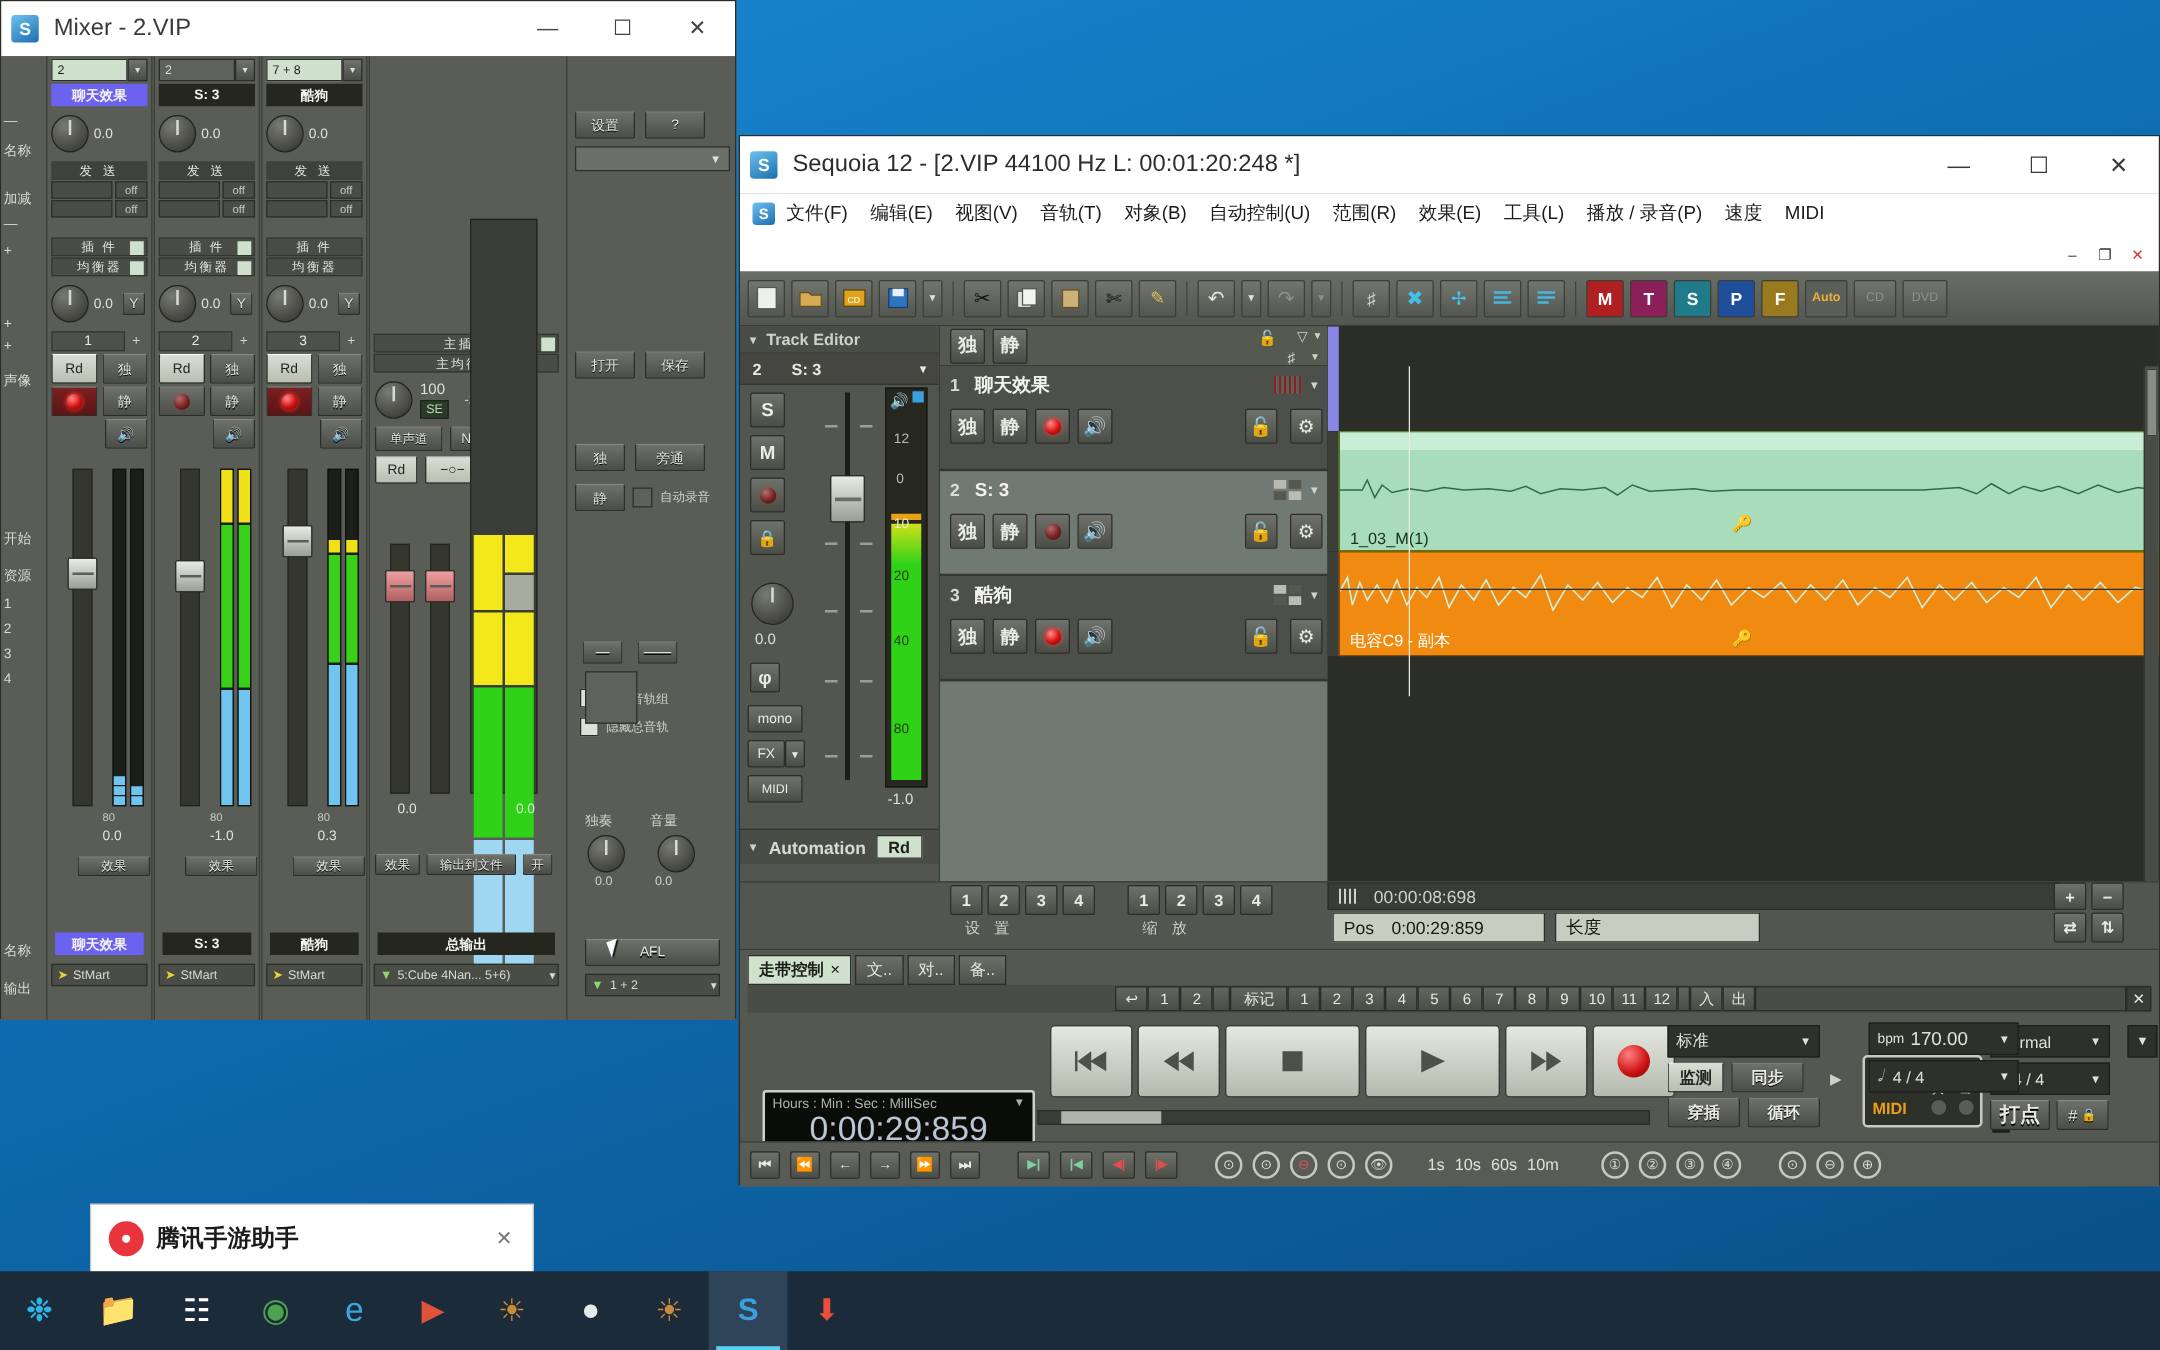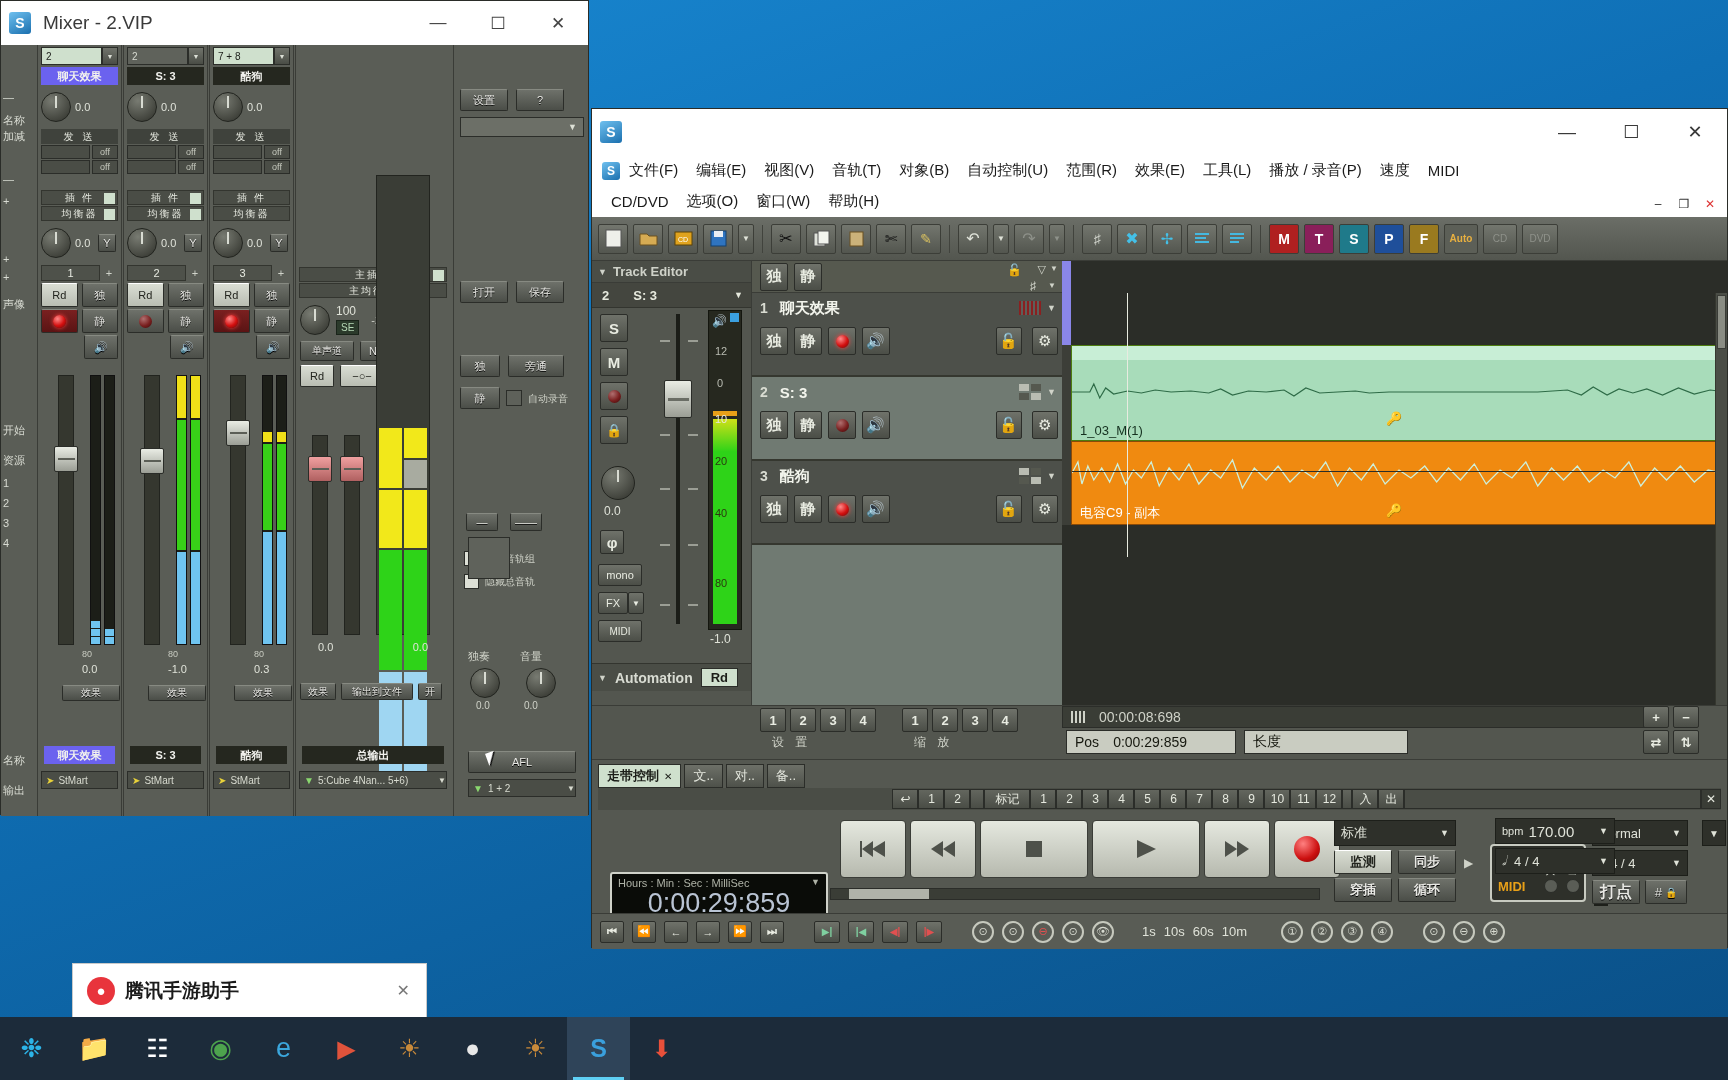--- a/index.html
+++ b/index.html
@@ -199,21 +199,21 @@
       <div>—</div>
       <div>☐</div>
       <div>✕</div>
     </div>
   </div>
   <div class="body">
 
     <div class="mx-labelcol">
       <div style="top:46px">—</div>
       <div style="top:68px">名称</div>
-      <div style="top:84px">加减</div>
+      <div style="top:106px">加减</div>
       <div style="top:128px">—</div>
       <div style="top:150px">+</div>
       <div style="top:208px">+</div>
       <div style="top:226px">+</div>
       <div style="top:252px">声像</div>
       <div style="top:378px">开始</div>
       <div style="top:408px">资源</div>
       <div style="top:432px">1</div>
       <div style="top:452px">2</div>
       <div style="top:472px">3</div>
@@ -560,20 +560,21 @@
         <span>1 + 2</span>
         <span style="margin-left:auto;font-size:8px">▼</span>
       </div>
     </div>
   </div>
 </div>
 
 <div id="seq" class="abs">
   <div class="titlebar">
     <div class="mx-logo">S</div>
+    <div class="title">Sequoia 12 - [2.VIP   44100 Hz L: 00:01:20:248 *]</div>
     <div class="winbtns">
       <div>—</div>
       <div>☐</div>
       <div>✕</div>
     </div>
   </div>
 
   <div class="menubar">
     <div class="menurow">
       <div class="mx-logo" style="width:18px;height:18px;font-size:12px;margin-left:0">S</div>
@@ -582,26 +583,20 @@
       <div class="mi">视图(V)</div>
       <div class="mi">音轨(T)</div>
       <div class="mi">对象(B)</div>
       <div class="mi">自动控制(U)</div>
       <div class="mi">范围(R)</div>
       <div class="mi">效果(E)</div>
       <div class="mi">工具(L)</div>
       <div class="mi">播放 / 录音(P)</div>
       <div class="mi">速度</div>
       <div class="mi">MIDI</div>
-    </div>
-    <div class="menurow" style="padding-left:10px">
-      <div class="mi">CD/DVD</div>
-      <div class="mi">选项(O)</div>
-      <div class="mi">窗口(W)</div>
-      <div class="mi">帮助(H)</div>
     </div>
     <div class="mdibtns">
       <span>–</span>
       <span>❐</span>
       <span style="color:#d33">✕</span>
     </div>
   </div>
 
   <div class="toolbar">
     <div class="tbtn">
@@ -1001,21 +996,21 @@
         <div class="bigbtn" style="width:66px;height:58px">
             <div style="width:26px;height:26px;border-radius:50%;background:radial-gradient(circle at 35% 30%,#ff8080,#cc1010 60%,#7a0606)"></div>
           </div>
       </div>
 
       <div class="selbox abs" style="left:742px;top:60px;width:122px;height:26px">
         <span>标准</span>
         <span class="ar">▼</span>
       </div>
       <div class="abs" style="left:742px;top:90px;display:flex;gap:6px">
-        <div class="btn lite" style="width:58px;height:24px;font-size:13px;font-weight:bold">监测</div>
+        <div class="btn lite" style="width:45px;height:24px;font-size:13px;font-weight:bold">监测</div>
         <div class="btn" style="width:58px;height:24px;font-size:13px;font-weight:bold">同步</div>
       </div>
       <div class="abs" style="left:742px;top:118px;display:flex;gap:6px">
         <div class="btn" style="width:58px;height:24px;font-size:13px;font-weight:bold">穿插</div>
         <div class="btn" style="width:58px;height:24px;font-size:13px;font-weight:bold">循环</div>
       </div>
       <div class="abs" style="left:872px;top:96px;color:#cfd2c8;font-size:12px">▶</div>
 
       <div class="abs" style="left:898px;top:84px;width:96px;height:58px;background:#2e302a;border:2px solid #c8cbc1;border-radius:4px">
         <div style="position:absolute;left:6px;top:5px;color:#e8a018;font-size:14px;font-weight:bold">同步</div>

